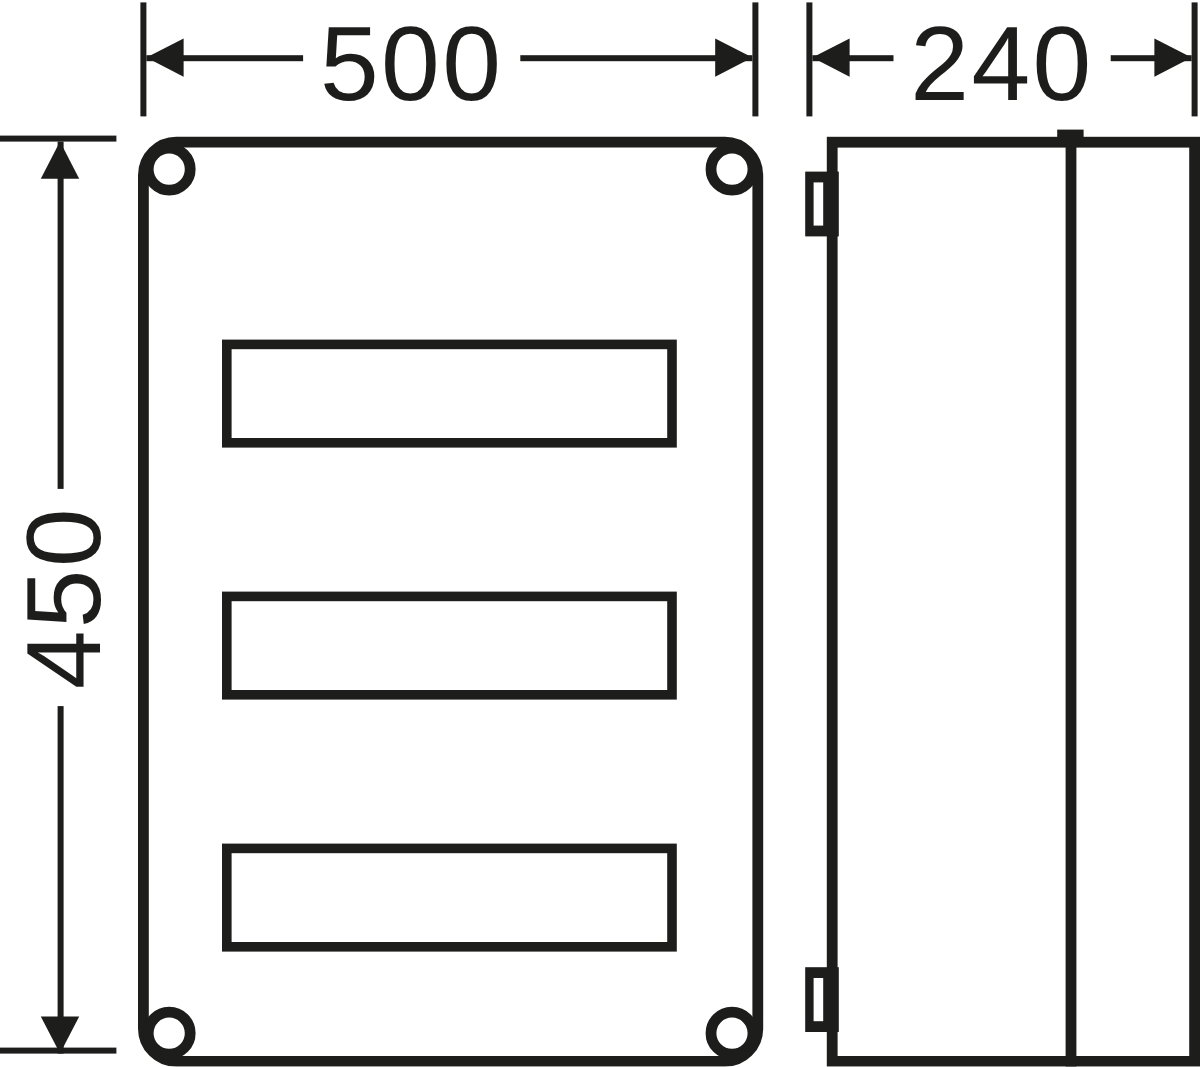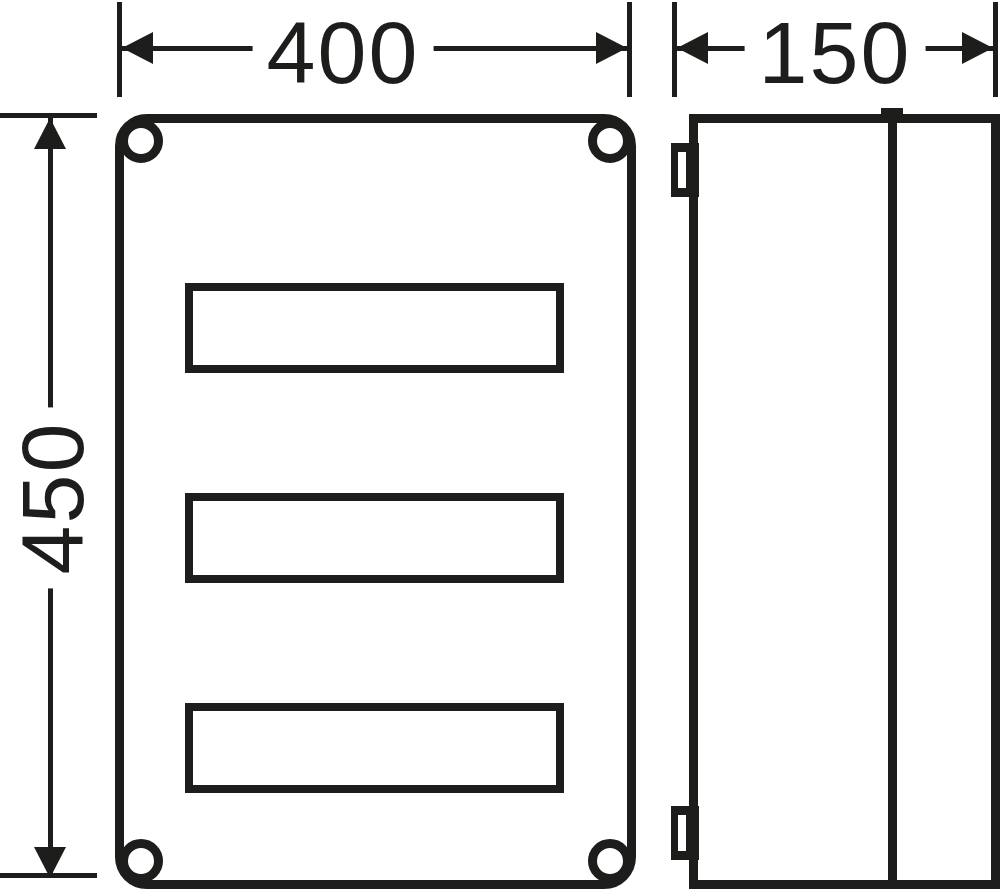--- a/index.html
+++ b/index.html
@@ -86,30 +86,30 @@
 <body>
 
 <div class="canvas">
 
   <div>
     <div class="abs ink ext-v" style="left:117px;"></div>
     <div class="abs ink ext-v" style="left:627px;"></div>
     <div class="abs ink dimline-h" style="left:122px; width:505px;"></div>
     <div class="abs arr arr-left" style="left:122px; top:32px;"></div>
     <div class="abs arr arr-right" style="left:596px; top:32px;"></div>
-    <div class="dim-label" style="left:343px; top:53px;">400</div>
+    <div class="dim-label" style="left:343px; top:53px;">500</div>
   </div>
 
   <div>
     <div class="abs ink ext-v" style="left:672px;"></div>
     <div class="abs ink ext-v" style="left:993px;"></div>
     <div class="abs ink dimline-h" style="left:677px; width:316px;"></div>
     <div class="abs arr arr-left" style="left:677px; top:32px;"></div>
     <div class="abs arr arr-right" style="left:962px; top:32px;"></div>
-    <div class="dim-label" style="left:835px; top:53px;">150</div>
+    <div class="dim-label" style="left:835px; top:53px;">240</div>
   </div>
 
   <div>
     <div class="abs ink ext-h" style="top:113px;"></div>
     <div class="abs ink ext-h" style="top:873px;"></div>
     <div class="abs ink dimline-v"></div>
     <div class="abs arr arr-up" style="left:34px; top:118px;"></div>
     <div class="abs arr arr-down" style="left:34px; top:847px;"></div>
     <div class="dim-label vertical" style="left:53px; top:498px;">450</div>
   </div>

